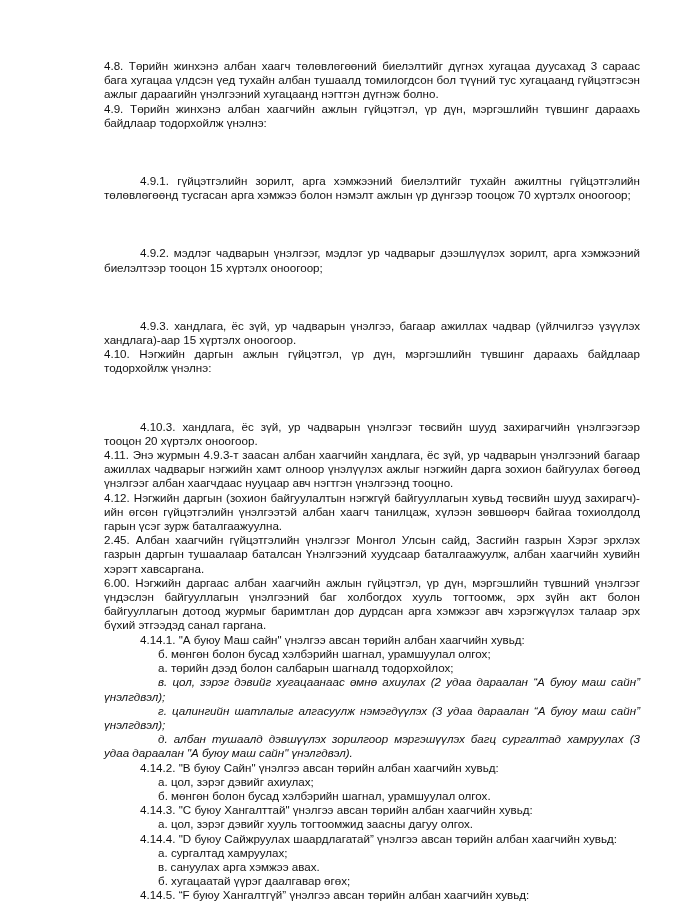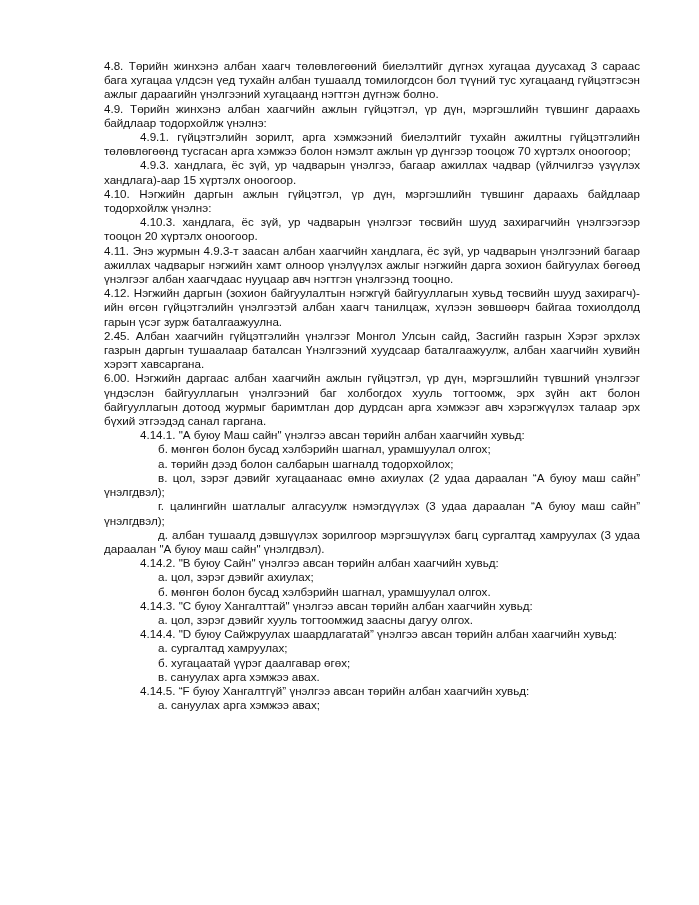--- a/index.html
+++ b/index.html
@@ -4,49 +4,50 @@
 <style>
   html, body { margin: 0; padding: 0; background: #ffffff; }
   body { width: 699px; height: 905px; overflow: hidden; position: relative; }
   .page {
     position: absolute; left: 104px; top: 59px; width: 536px;
     font-family: "Liberation Sans", sans-serif;
     font-size: 11.6px; line-height: 14.2px; color: #111111;
   }
   .p { margin: 0; text-align: justify; }
   .p.last-left { text-align: left; }
-  .i1 { text-indent: 36px; }
+  .i1 { text-indent: 36px; margin-top: 44px; }
   .i2 { padding-left: 36px; }
   .i3 { padding-left: 54px; }
-  .i3j { text-indent: 54px; }
+  .i3j { text-indent: 54px; font-style: italic; }
 </style>
 </head>
 <body>
 
 <div class="page">
   <p class="p">4.8. Төрийн жинхэнэ албан хаагч төлөвлөгөөний биелэлтийг дүгнэх хугацаа дуусахад  3 сараас бага хугацаа үлдсэн үед тухайн албан тушаалд томилогдсон бол түүний тус хугацаанд гүйцэтгэсэн ажлыг дараагийн үнэлгээний хугацаанд нэгтгэн дүгнэж болно.</p>
   <p class="p">4.9. Төрийн жинхэнэ албан хаагчийн ажлын гүйцэтгэл, үр дүн, мэргэшлийн түвшинг дараахь байдлаар тодорхойлж үнэлнэ:</p>
   <p class="p i1">4.9.1. гүйцэтгэлийн зорилт, арга хэмжээний биелэлтийг тухайн ажилтны гүйцэтгэлийн төлөвлөгөөнд тусгасан арга хэмжээ болон нэмэлт ажлын үр дүнгээр тооцож 70 хүртэлх оноогоор;</p>
+  <p class="p i1">4.9.2. мэдлэг чадварын үнэлгээг, мэдлэг ур чадварыг дээшлүүлэх зорилт, арга хэмжээний биелэлтээр тооцон 15 хүртэлх оноогоор;</p>
   <p class="p i1">4.9.3. хандлага, ёс зүй, ур чадварын үнэлгээ, багаар ажиллах чадвар (үйлчилгээ үзүүлэх хандлага)-аар 15 хүртэлх оноогоор.</p>
   <p class="p">4.10. Нэгжийн даргын ажлын гүйцэтгэл, үр дүн, мэргэшлийн түвшинг дараахь байдлаар тодорхойлж үнэлнэ:</p>
   <p class="p i1">4.10.3. хандлага, ёс зүй, ур чадварын үнэлгээг төсвийн шууд захирагчийн үнэлгээгээр тооцон 20 хүртэлх оноогоор.</p>
   <p class="p">4.11. Энэ журмын 4.9.3-т заасан албан хаагчийн хандлага, ёс зүй, ур чадварын үнэлгээний багаар ажиллах чадварыг нэгжийн хамт олноор үнэлүүлэх ажлыг нэгжийн дарга зохион байгуулах бөгөөд үнэлгээг албан хаагчдаас нууцаар авч нэгтгэн үнэлгээнд тооцно.</p>
   <p class="p">4.12. Нэгжийн даргын (зохион байгуулалтын нэгжгүй байгууллагын хувьд төсвийн шууд захирагч)-ийн өгсөн гүйцэтгэлийн үнэлгээтэй албан хаагч танилцаж, хүлээн зөвшөөрч байгаа тохиолдолд гарын үсэг зурж баталгаажуулна.</p>
   <p class="p">2.45. Албан хаагчийн гүйцэтгэлийн үнэлгээг Монгол Улсын сайд, Засгийн газрын Хэрэг эрхлэх газрын даргын тушаалаар баталсан Үнэлгээний хуудсаар баталгаажуулж, албан хаагчийн хувийн хэрэгт хавсаргана.</p>
   <p class="p">6.00. Нэгжийн даргаас албан хаагчийн ажлын гүйцэтгэл, үр дүн, мэргэшлийн түвшний үнэлгээг үндэслэн байгууллагын үнэлгээний баг холбогдох хууль тогтоомж, эрх зүйн акт болон байгууллагын дотоод журмыг баримтлан дор дурдсан арга хэмжээг авч хэрэгжүүлэх талаар эрх бүхий этгээдэд санал гаргана.</p>
   <p class="p i2 last-left">4.14.1. "А буюу Маш сайн" үнэлгээ авсан төрийн албан хаагчийн хувьд:</p>
   <p class="p i3 last-left">б. мөнгөн болон бусад хэлбэрийн шагнал, урамшуулал олгох;</p>
   <p class="p i3 last-left">а. төрийн дээд болон салбарын шагналд тодорхойлох;</p>
   <p class="p i3j">в. цол, зэрэг дэвийг хугацаанаас өмнө ахиулах (2 удаа дараалан “А буюу маш сайн” үнэлгдвэл);</p>
   <p class="p i3j">г. цалингийн шатлалыг алгасуулж нэмэгдүүлэх (3 удаа дараалан “А буюу маш сайн” үнэлгдвэл);</p>
   <p class="p i3j">д. албан тушаалд дэвшүүлэх зорилгоор мэргэшүүлэх багц сургалтад хамруулах (3 удаа дараалан "А буюу маш сайн" үнэлгдвэл).</p>
   <p class="p i2 last-left">4.14.2. "В буюу Сайн" үнэлгээ авсан төрийн албан хаагчийн хувьд:</p>
   <p class="p i3 last-left">а. цол, зэрэг дэвийг ахиулах;</p>
   <p class="p i3 last-left">б. мөнгөн болон бусад хэлбэрийн шагнал, урамшуулал олгох.</p>
   <p class="p i2 last-left">4.14.3. "С буюу Хангалттай" үнэлгээ авсан төрийн албан хаагчийн хувьд:</p>
   <p class="p i3 last-left">а. цол, зэрэг дэвийг хууль тогтоомжид заасны дагуу олгох.</p>
   <p class="p i2 last-left">4.14.4. "D буюу Сайжруулах шаардлагатай” үнэлгээ авсан төрийн албан хаагчийн хувьд:</p>
   <p class="p i3 last-left">а. сургалтад хамруулах;</p>
+  <p class="p i3 last-left">в. сануулах арга хэмжээ авах.</p>
   <p class="p i3 last-left">б. хугацаатай үүрэг даалгавар өгөх;</p>
-  <p class="p i3 last-left">в. сануулах арга хэмжээ авах.</p>
   <p class="p i2 last-left">4.14.5. “F буюу Хангалтгүй” үнэлгээ авсан төрийн албан хаагчийн хувьд:</p>
   <p class="p i3 last-left">а. сануулах арга хэмжээ авах;</p>
 </div>
 
 </body></html>

